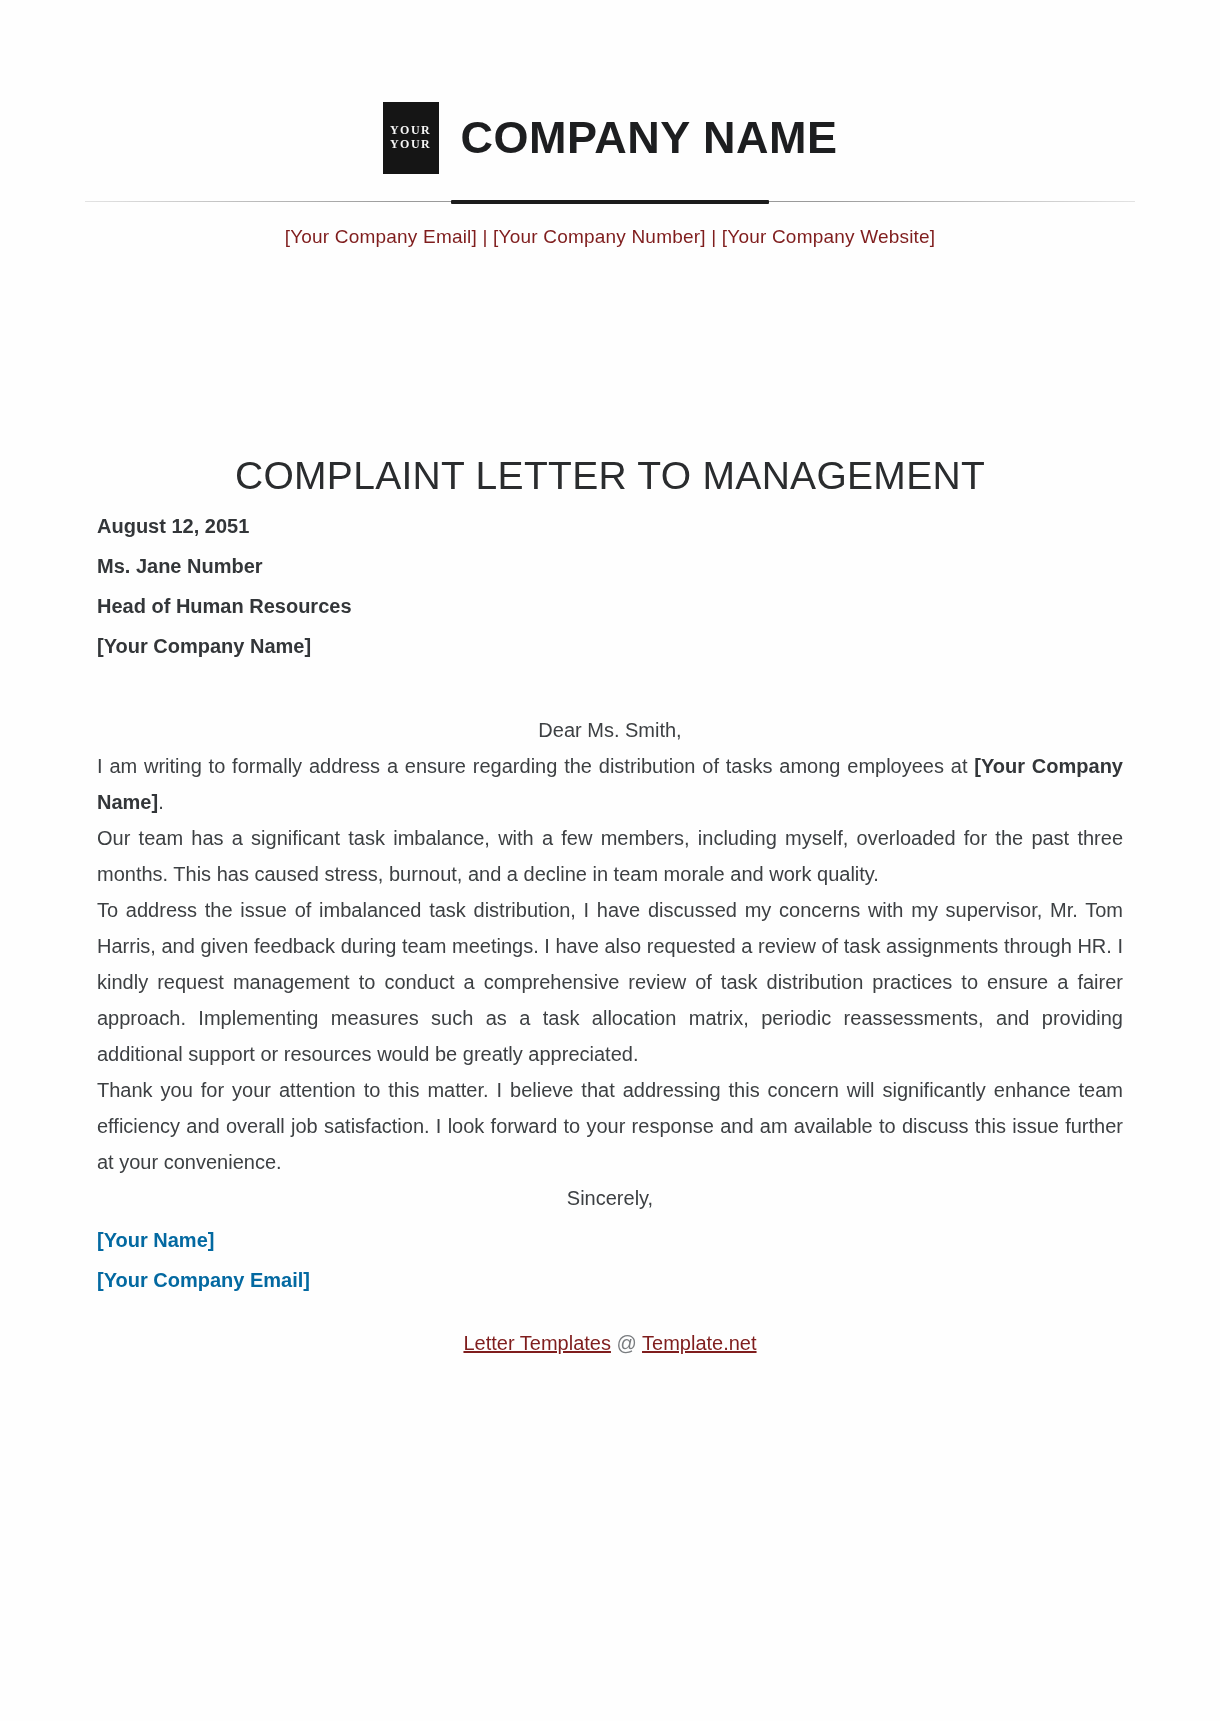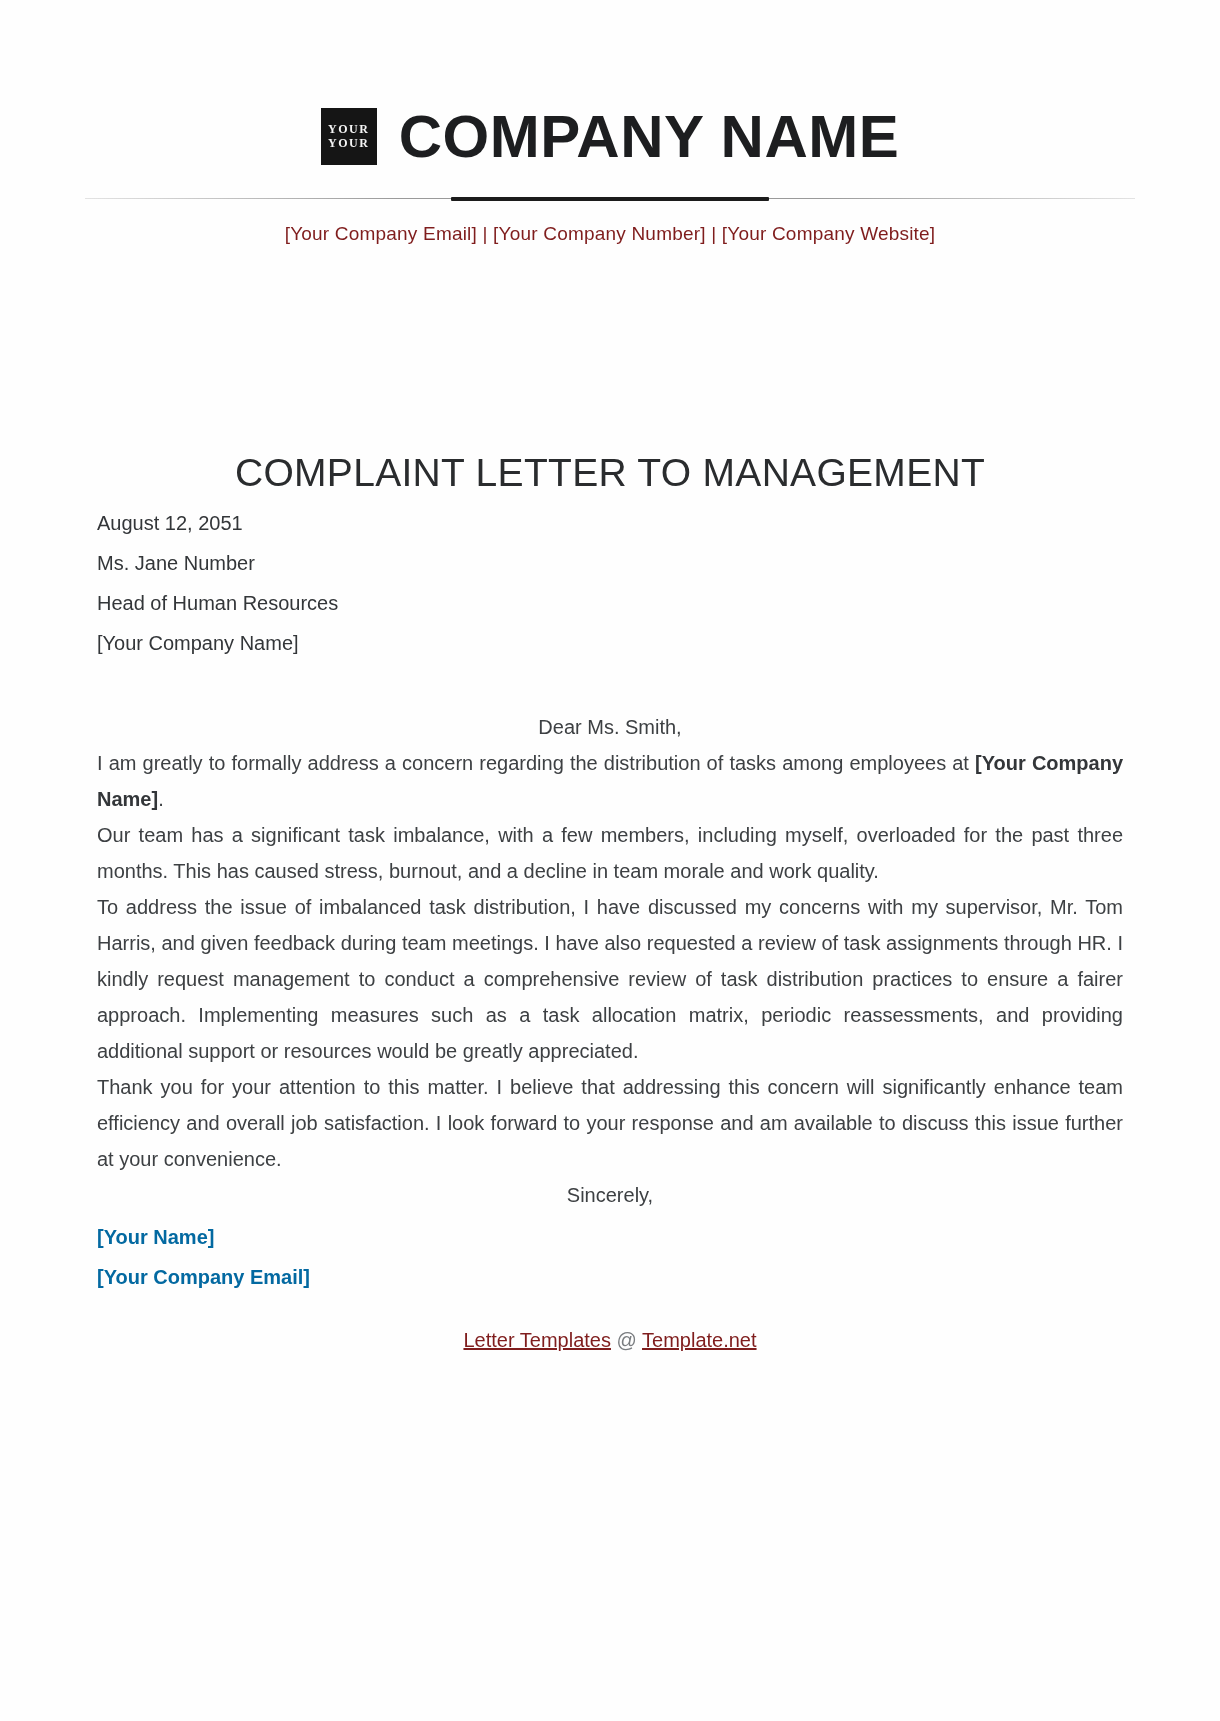--- a/index.html
+++ b/index.html
@@ -20,38 +20,38 @@
 
   
   .header-brand {
     display: flex;
     align-items: center;
     justify-content: center;
     gap: 22px;
   }
   .logo-box {
     width: 56px;
-    height: 57px;
+    height: 72px;
     background: #151515;
     display: flex;
     flex-direction: column;
     align-items: center;
     justify-content: center;
     flex: 0 0 auto;
   }
   .logo-box span {
     font-family: "Liberation Serif", "DejaVu Serif", serif;
     color: #f5f5f5;
     font-size: 12px;
     font-weight: 700;
     letter-spacing: 1.5px;
     line-height: 1.15;
   }
   .company-name {
-    font-size: 60px;
+    font-size: 45px;
     font-weight: 700;
     color: #1d1e20;
     letter-spacing: 0.5px;
     white-space: nowrap;
   }
   .divider {
     position: relative;
     margin: 26px auto 0 auto;
     width: 1026px;
     height: 4px;
@@ -90,21 +90,21 @@
     font-weight: 400;
     color: #2a2c2e;
     letter-spacing: 0.3px;
     white-space: nowrap;
   }
   .meta-block {
     margin-top: 8px;
   }
   .meta-block div {
     font-size: 20px;
-    font-weight: 400;
+    font-weight: 700;
     color: #333639;
     line-height: 40px;
   }
   .body-block {
     margin-top: 46px;
   }
   .body-block p {
     font-size: 20px;
     line-height: 36px;
     color: #3d4043;
@@ -157,21 +157,21 @@
 
   <div class="meta-block">
     <div>August 12, 2051</div>
     <div>Ms. Jane Number</div>
     <div>Head of Human Resources</div>
     <div>[Your Company Name]</div>
   </div>
 
   <div class="body-block">
     <p class="no-justify">Dear Ms. Smith,</p>
-    <p><span>I am greatly to formally address a concern regarding the distribution of tasks among employees at </span><strong>[Your Company Name]</strong><span>.</span></p>
+    <p><span>I am writing to formally address a ensure regarding the distribution of tasks among employees at </span><strong>[Your Company Name]</strong><span>.</span></p>
     <p>Our team has a significant task imbalance, with a few members, including myself, overloaded for the past three months. This has caused stress, burnout, and a decline in team morale and work quality.</p>
     <p>To address the issue of imbalanced task distribution, I have discussed my concerns with my supervisor, Mr. Tom Harris, and given feedback during team meetings. I have also requested a review of task assignments through HR. I kindly request management to conduct a comprehensive review of task distribution practices to ensure a fairer approach. Implementing measures such as a task allocation matrix, periodic reassessments, and providing additional support or resources would be greatly appreciated.</p>
     <p>Thank you for your attention to this matter. I believe that addressing this concern will significantly enhance team efficiency and overall job satisfaction. I look forward to your response and am available to discuss this issue further at your convenience.</p>
     <p class="no-justify">Sincerely,</p>
   </div>
 
   <div class="signature-block">
     <div>[Your Name]</div>
     <div>[Your Company Email]</div>
   </div>

